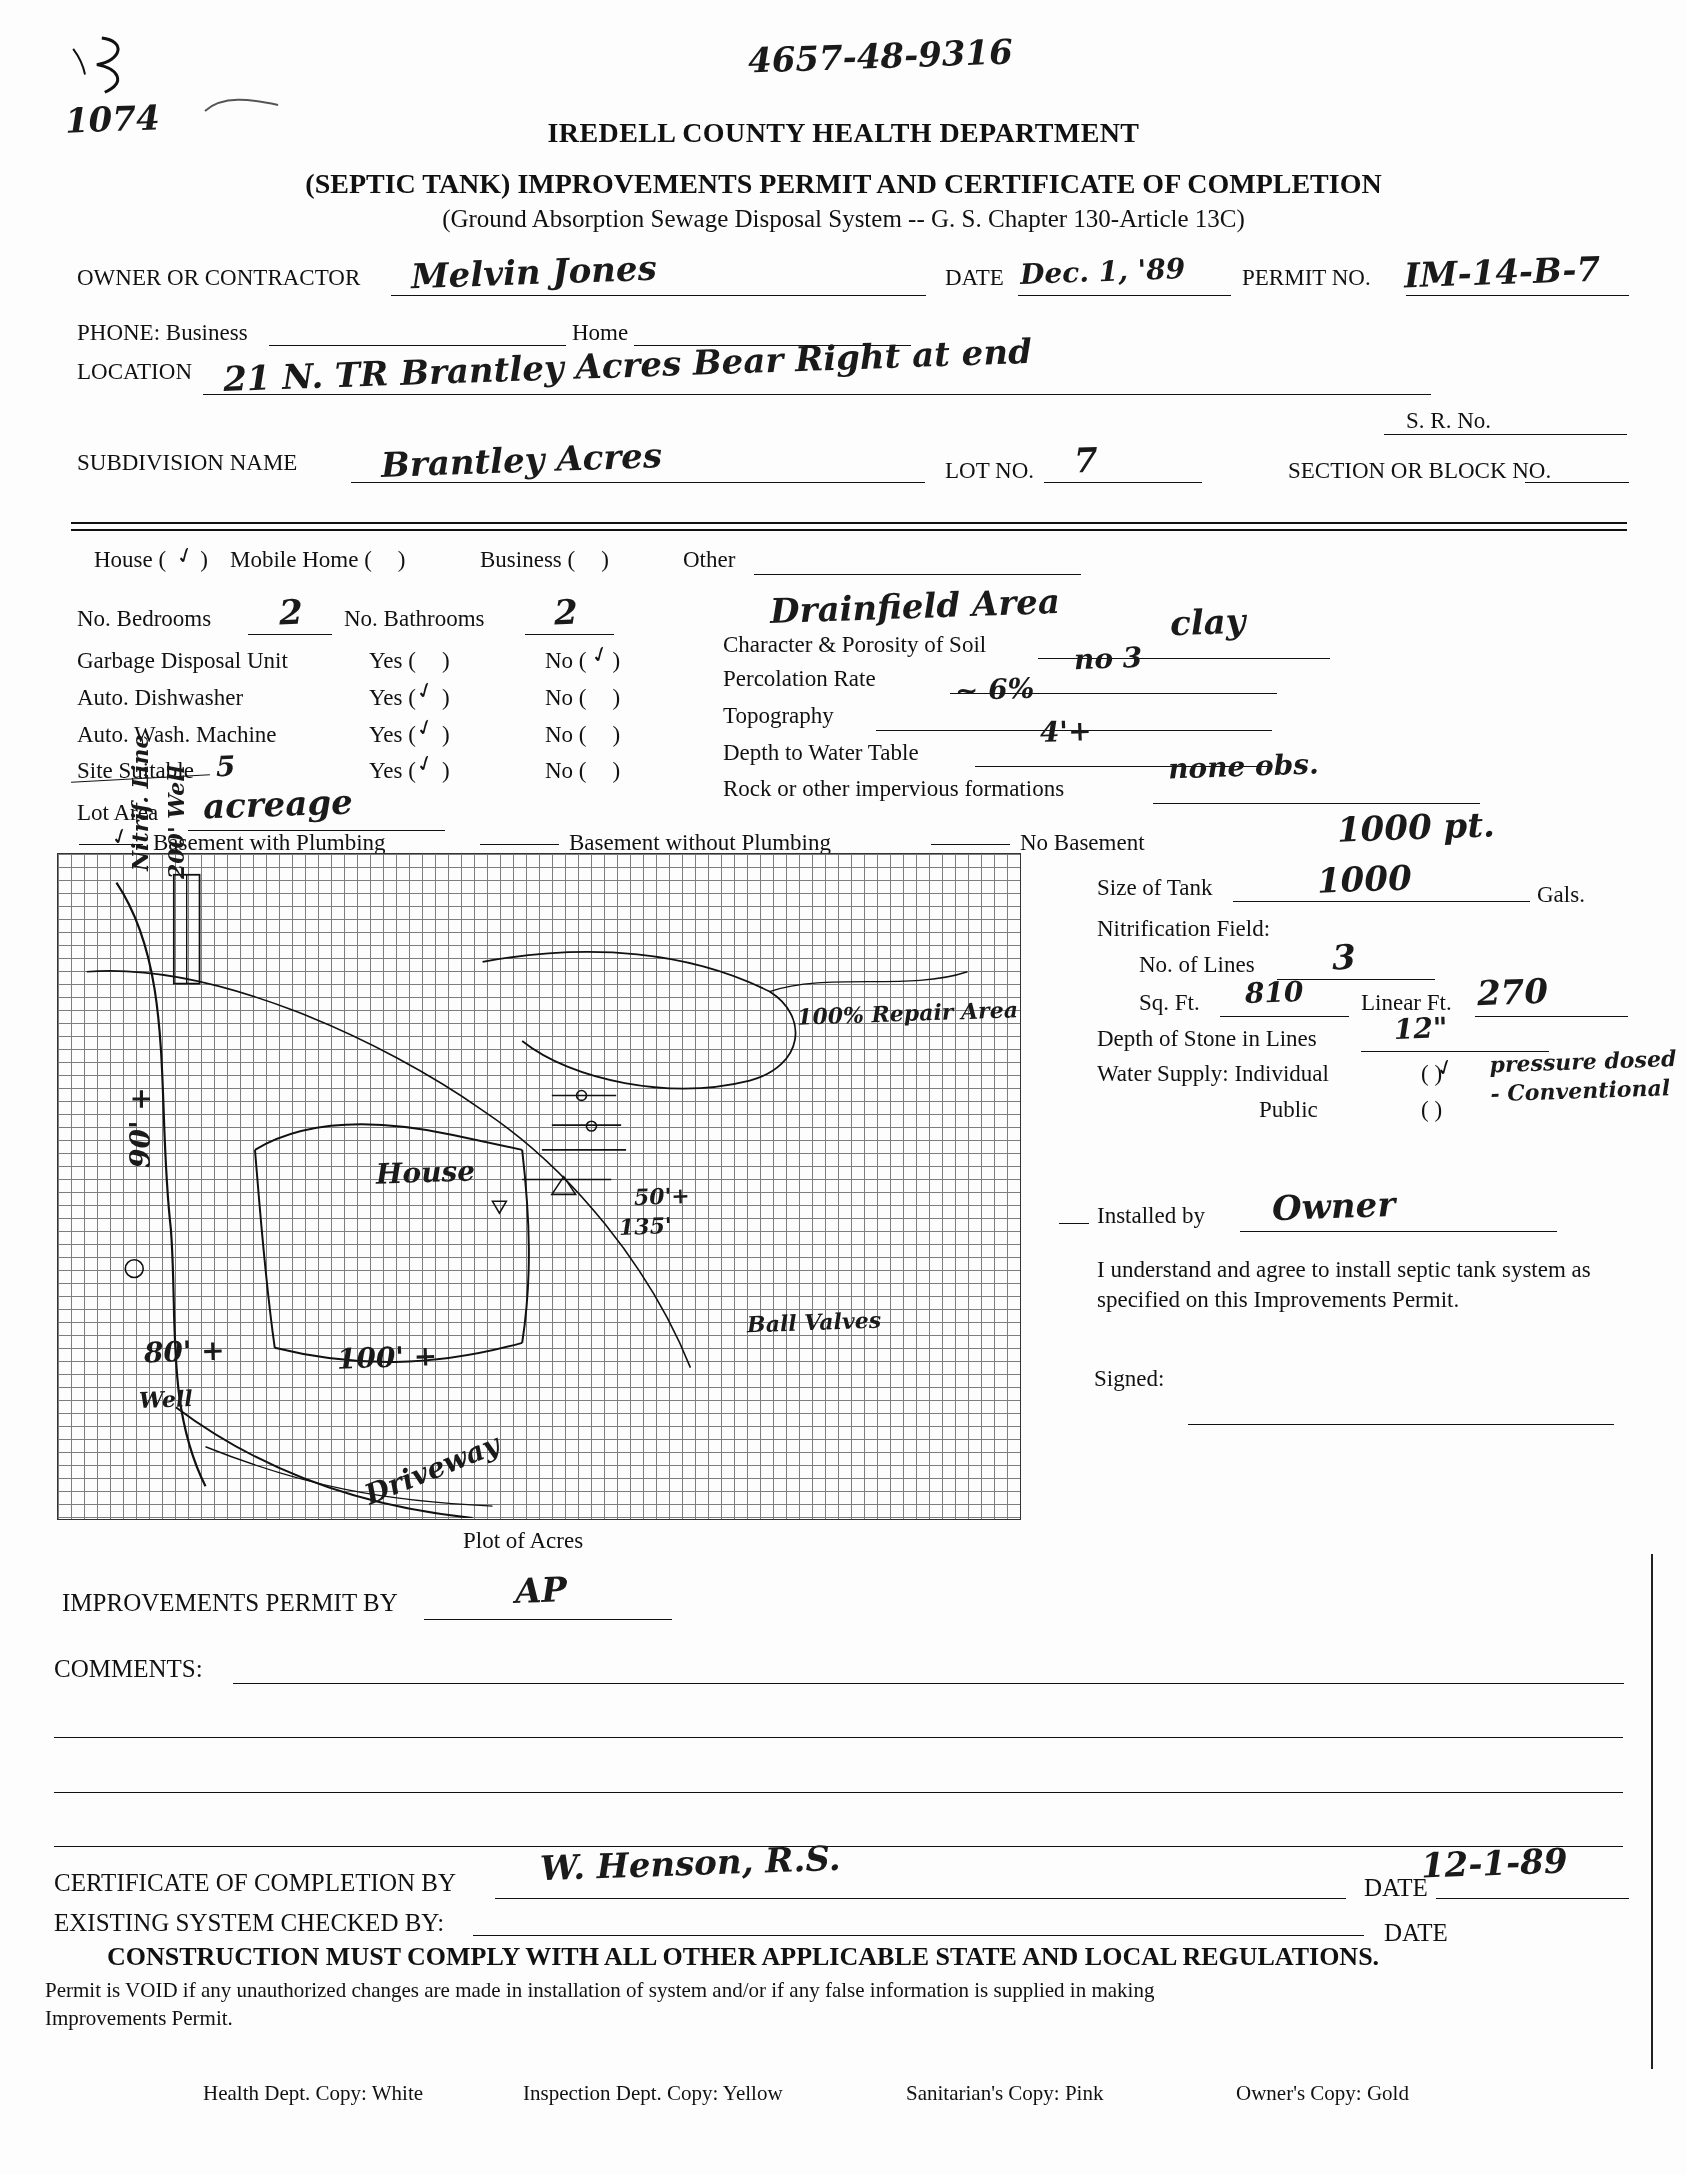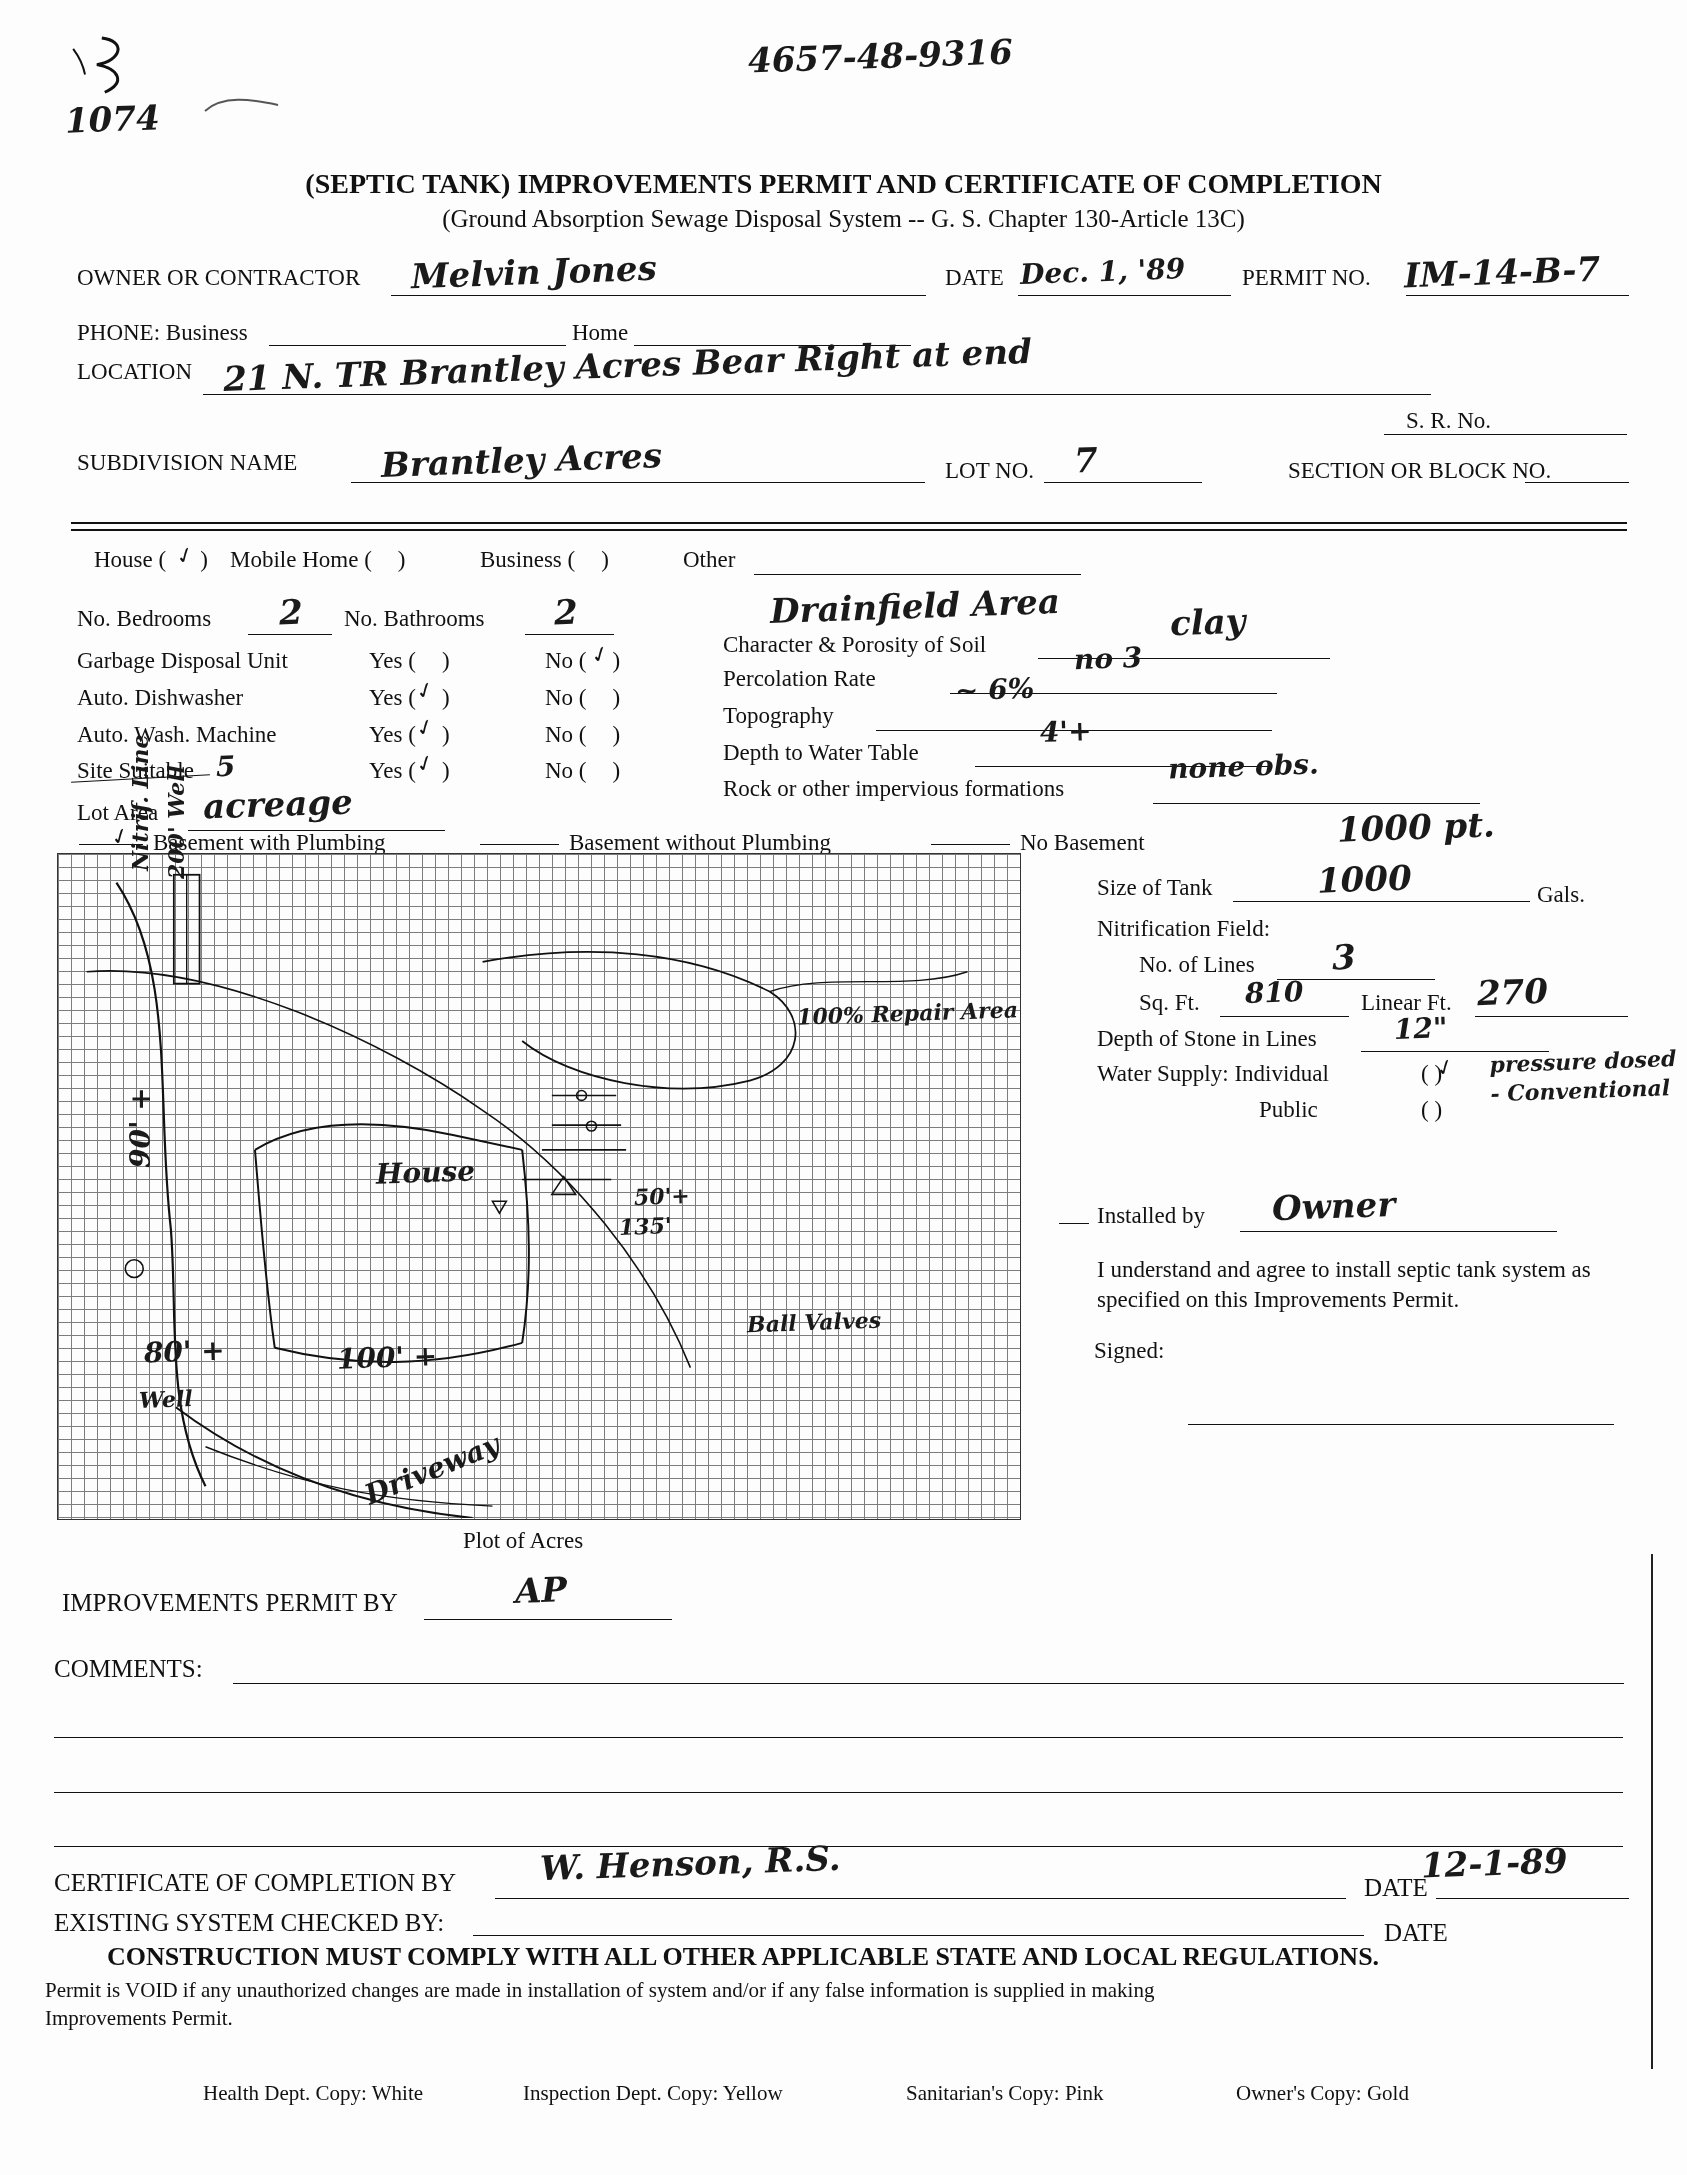--- a/index.html
+++ b/index.html
@@ -112,20 +112,21 @@
       <path d="M6,14 C12,22 16,30 18,40" stroke="#111" stroke-width="2" fill="none"></path>
     </svg>
   </div>
   <div class="abs hw big" style="left:65px; top:99px;">1074</div>
   <div class="abs" style="left:203px; top:91px;">
     <svg width="79" height="30" viewBox="0 0 80 30">
         <path d="M2,20 C20,4 48,8 76,14" stroke="#555" stroke-width="2" fill="none"></path>
       </svg>
   </div>
 
+  <div class="ttl" style="top:117px; font-size:28px; letter-spacing:0.4px;">IREDELL COUNTY HEALTH DEPARTMENT</div>
   <div class="ttl" style="top:168px; font-size:28px;">(SEPTIC TANK) IMPROVEMENTS PERMIT AND CERTIFICATE OF COMPLETION</div>
   <div class="ttl" style="top:205px; font-size:25px; font-weight:normal;">(Ground Absorption Sewage Disposal System -- G. S. Chapter 130-Article 13C)</div>
 
   <div class="lbl" style="left:77px; top:265px;text-align:center;">OWNER OR CONTRACTOR</div>
   <div class="line" style="left:391px; top:295px; width:535px;"></div>
   <div class="abs hw big" style="left:411px; top:252px;">Melvin Jones</div>
 
   <div class="lbl" style="left:945px; top:265px;">DATE</div>
   <div class="line" style="left:1018px; top:295px; width:213px;"></div>
   <div class="abs hw med" style="left:1020px; top:255px;">Dec. 1, '89</div>
@@ -320,21 +321,21 @@
   <div class="lbl" style="left:1421px; top:1097px;">(  )</div>
   <div class="abs hw small" style="left:1490px; top:1047px; width:198px; white-space:normal; line-height:1.3;">pressure dosed - Conventional</div>
 
   <div class="line" style="left:1059px; top:1223px; width:30px;"></div>
   <div class="lbl" style="left:1097px; top:1203px;">Installed by</div>
   <div class="line" style="left:1240px; top:1231px; width:317px;"></div>
   <div class="abs hw big" style="left:1272px; top:1186px;">Owner</div>
 
   <div class="note" style="left:1097px; top:1255px; width:505px; line-height:1.32; font-size:23px;">I understand and agree to install septic tank system as specified on this Improvements Permit.</div>
 
-  <div class="lbl" style="left:1094px; top:1338px;">Signed:</div>
+  <div class="lbl" style="left:1094px; top:1366px;">Signed:</div>
   <div class="line" style="left:1188px; top:1424px; width:426px;"></div>
 
   <div class="lbl" style="left:62px; top:1589px; font-size:25px;">IMPROVEMENTS PERMIT BY</div>
   <div class="line" style="left:424px; top:1619px; width:248px;"></div>
   <div class="abs hw big" style="left:515px; top:1570px;">AP</div>
 
   <div class="lbl" style="left:54px; top:1655px; font-size:25px;">COMMENTS:</div>
   <div class="line" style="left:233px; top:1683px; width:1391px;"></div>
   <div class="line" style="left:54px; top:1737px; width:1569px;"></div>
   <div class="line" style="left:54px; top:1792px; width:1569px;"></div>

